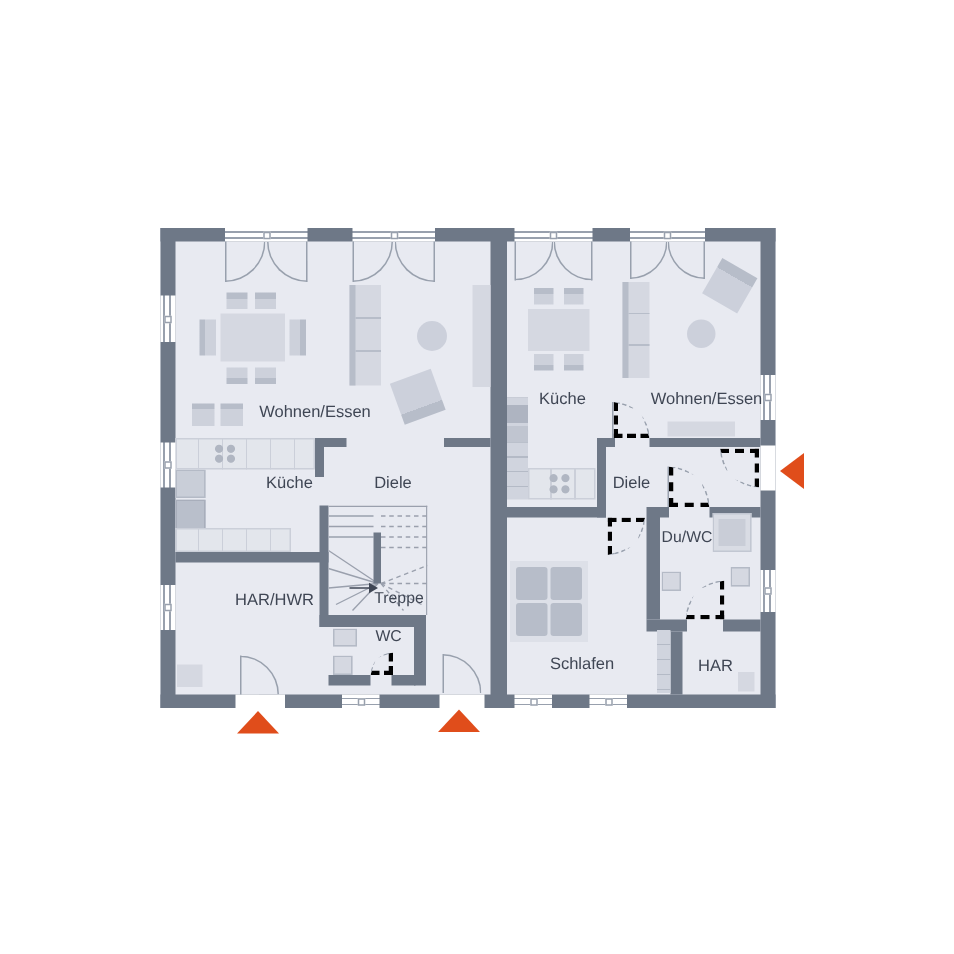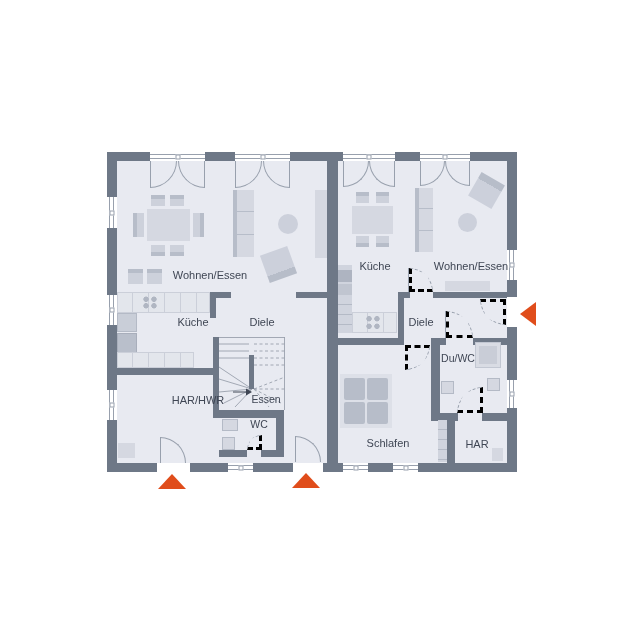--- a/index.html
+++ b/index.html
@@ -232,22 +232,22 @@
   <div class="furn" style="left:487px;top:378px;width:13px;height:13px;box-shadow:inset 0 0 0 1px #b4bac6;"></div>
   <div class="furn" style="left:492px;top:448px;width:11px;height:13px;"></div>
 
   <div class="tri-up" style="left:158px;top:474px;"></div>
   <div class="tri-up" style="left:292px;top:473px;"></div>
   <div class="tri-left" style="left:520px;top:302px;"></div>
 
   <div class="lbl" style="left:210px;top:275px;">Wohnen/Essen</div>
   <div class="lbl" style="left:193px;top:322px;">Küche</div>
   <div class="lbl" style="left:262px;top:322px;">Diele</div>
-  <div class="lbl" style="left:198px;top:400px;">HAR/HWR</div>
-  <div class="lbl" style="left:266px;top:399px;font-size:10.5px;">Essen</div>
+  <div class="lbl" style="left:183px;top:400px;">HAR/HWR</div>
+  <div class="lbl" style="left:266px;top:399px;font-size:10.5px;">Treppe</div>
   <div class="lbl" style="left:259px;top:424px;font-size:10.5px;">WC</div>
 
   <div class="lbl" style="left:375px;top:266px;">Küche</div>
   <div class="lbl" style="left:471px;top:266px;">Wohnen/Essen</div>
   <div class="lbl" style="left:421px;top:322px;">Diele</div>
   <div class="lbl" style="left:458px;top:358px;font-size:10.5px;">Du/WC</div>
   <div class="lbl" style="left:388px;top:443px;">Schlafen</div>
   <div class="lbl" style="left:477px;top:444px;">HAR</div>
 
 </div>

